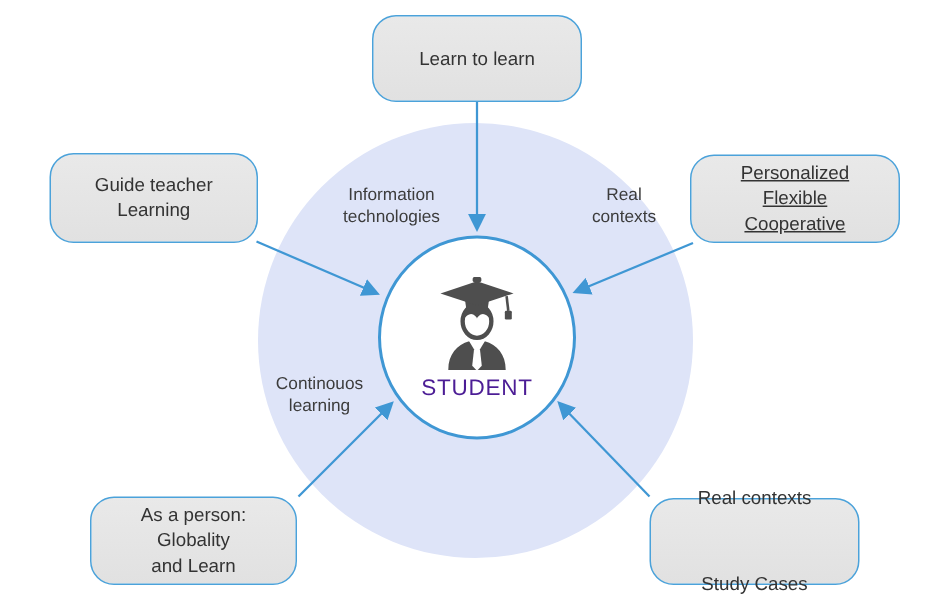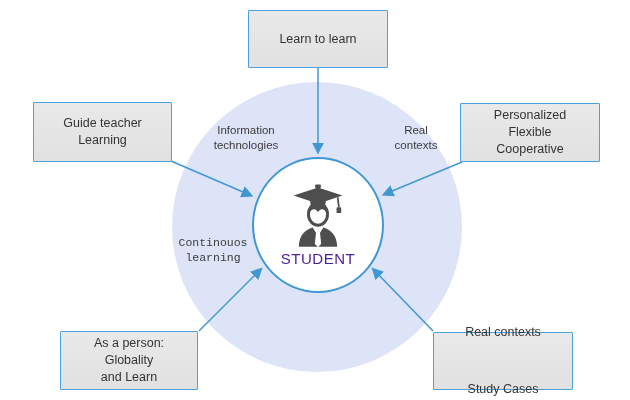--- a/index.html
+++ b/index.html
@@ -46,43 +46,43 @@
   .ring-label {
     position: absolute;
     transform: translate(-50%, -50%);
     text-align: center;
     font-size: 11.5px;
     line-height: 15px;
     color: #3c3c3c;
     white-space: nowrap;
   }
   .ring-label span { display: block; }
-  .rl-info  { left: 246px; top: 138px; }
+  .rl-info  { left: 261px; top: 138px; }
   .rl-real  { left: 376px; top: 138px; margin-left: 40px; }
-  .rl-cont  { left: 213px; top: 250px; font-family: Liberation Mono, monospace; }
+  .rl-cont  { left: 213px; top: 264px; }
   .rl-glob  { left: 422px; top: 250px; }
   .box {
     position: absolute;
     border: 1.5px solid #4ba2da;
-    border-radius: 1px;
+    border-radius: 16px;
     background: linear-gradient(180deg, #e9e9e9 0%, #e1e1e1 100%);
     box-sizing: border-box;
     display: flex;
     flex-direction: column;
     align-items: center;
     justify-content: center;
     text-align: center;
     font-size: 12.5px;
     line-height: 17px;
     color: #333333;
   }
   .box span { display: block; }
   .box-top { left: 248px; top: 10px;  width: 140px; height: 58px; }
   .box-left{ left: 33px;  top: 102px; width: 139px; height: 60px; }
-  .box-right { left: 460px; top: 103px; width: 140px; height: 59px; }
+  .box-right { left: 460px; top: 103px; width: 140px; height: 59px; text-decoration: underline; }
   .box-bl { left: 60px;  top: 331px; width: 138px; height: 59px; }
   .box-br { left: 433px; top: 332px; width: 140px; height: 58px; gap: 40px; }
 </style>
 </head>
 <body>
 
 <div class="canvas">
 
   <div class="outer-circle"></div>
 

